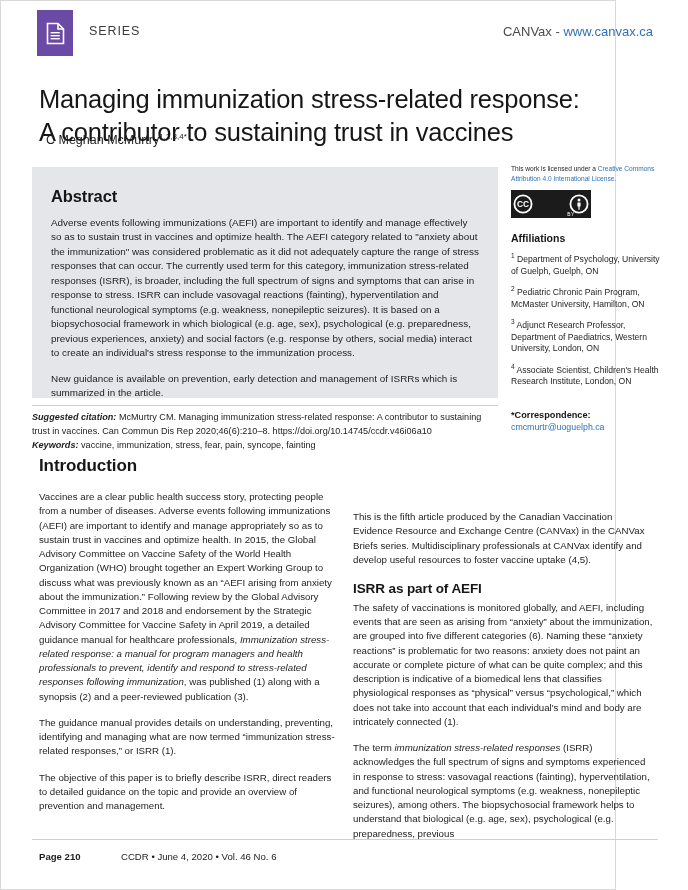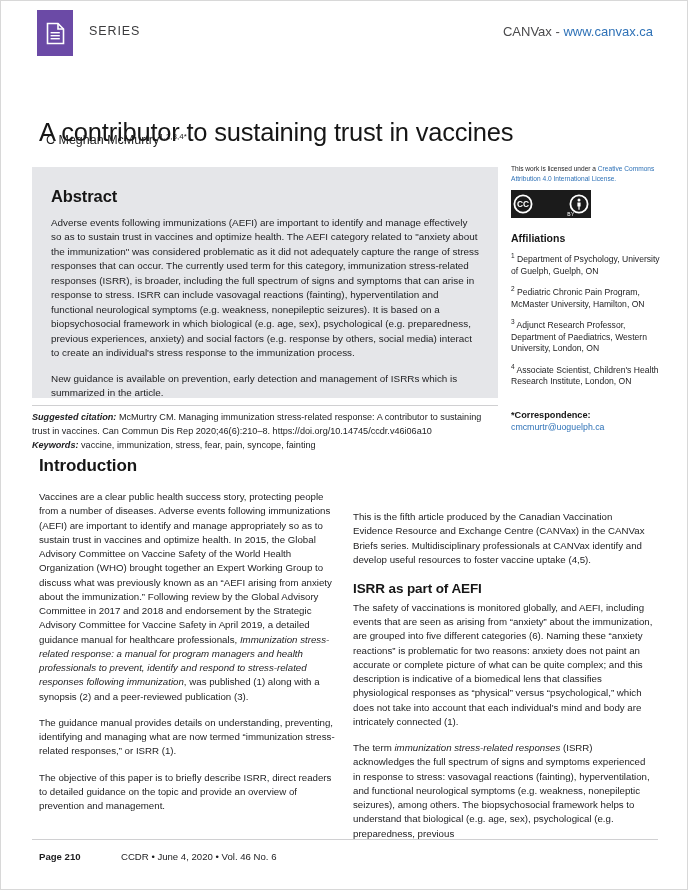--- a/index.html
+++ b/index.html
@@ -9,21 +9,21 @@
     height: 890px;
     background: #ffffff;
     font-family: "Liberation Sans", sans-serif;
     color: #231f20;
     position: relative;
     overflow: hidden;
   }
   .page {
     position: absolute;
     left: 0; top: 0;
-    width: 688px; height: 890px;
+    width: 616px; height: 890px;
     background: #fff;
     border: 1px solid #d8d8d8;
   }
 
   
   .header {
     position: absolute;
     left: 36px; top: 9px;
     width: 616px; height: 46px;
   }
@@ -234,21 +234,21 @@
           <rect x="4.6" y="13" width="9.2" height="1.4" fill="#ffffff"></rect>
           <rect x="4.6" y="16" width="9.2" height="1.4" fill="#ffffff"></rect>
         </svg>
       </span>
     </div>
     <div class="series-label">SERIES</div>
     <div class="brand"><span>CANVax - </span><span class="url">www.canvax.ca</span></div>
   </div>
 
   <h1 class="title">
-    <br>
+    <span>Managing immunization stress-related response:</span><br>
     <span>A contributor to sustaining trust in vaccines</span>
   </h1>
   <div class="authors"><span>C Meghan McMurtry</span><sup>1,2,3,4*</sup></div>
 
   <div class="abstract-box">
     <div class="abstract-title">Abstract</div>
     <p class="abstract-p">Adverse events following immunizations (AEFI) are important to identify and manage effectively so as to sustain trust in vaccines and optimize health. The AEFI category related to "anxiety about the immunization" was considered problematic as it did not adequately capture the range of stress responses that can occur. The currently used term for this category, immunization stress-related responses (ISRR), is broader, including the full spectrum of signs and symptoms that can arise in response to stress. ISRR can include vasovagal reactions (fainting), hyperventilation and functional neurological symptoms (e.g. weakness, nonepileptic seizures). It is based on a biopsychosocial framework in which biological (e.g. age, sex), psychological (e.g. preparedness, previous experiences, anxiety) and social factors (e.g. response by others, social media) interact to create an individual's stress response to the immunization process.</p>
     <p class="abstract-p">New guidance is available on prevention, early detection and management of ISRRs which is summarized in the article.</p>
   </div>
 

